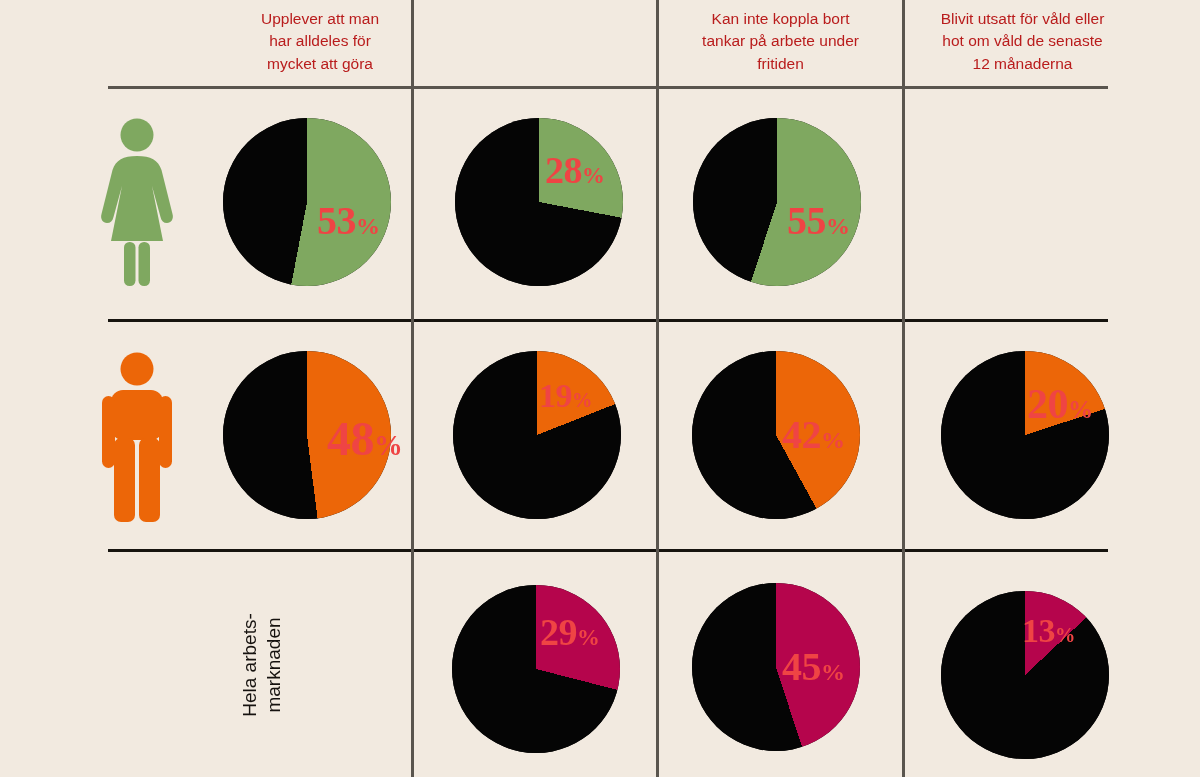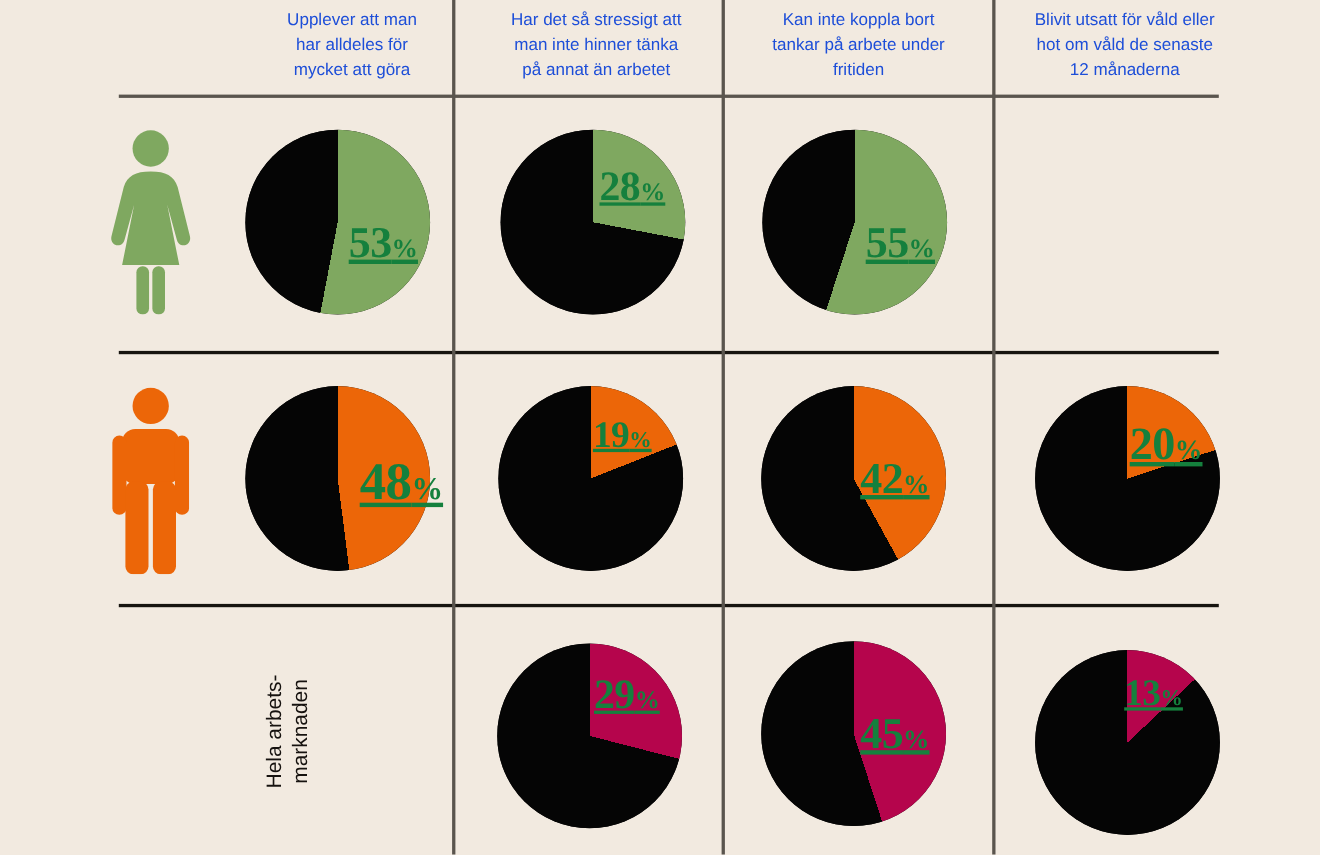--- a/index.html
+++ b/index.html
@@ -19,21 +19,21 @@
     height: 777px;
   }
 
   
   .col-header {
     position: absolute;
     top: 8px;
     text-align: center;
     font-size: 15.5px;
     line-height: 1.45;
-    color: #1d4ed8;
+    color: #b91c1c;
     font-family: "Liberation Sans", sans-serif;
     white-space: pre-line;
   }
 
   
   .hrule {
     position: absolute;
     height: 3px;
     background: #5A554E;
   }
@@ -73,45 +73,41 @@
     inset: 0;
     border-radius: 50%;
     overflow: hidden;
   }
   .pie .slice {
     position: absolute;
     inset: 0;
   }
   .pie-label {
     position: absolute;
-    color: #15803d;
+    color: #ef4444;
     font-family: "Liberation Serif", serif;
     font-weight: 700;
     white-space: nowrap;
     letter-spacing: -0.5px;
     line-height: 1;
-    text-decoration: underline;
   }
   .pie-label .pct {
     font-size: 0.6em;
     vertical-align: baseline;
     letter-spacing: 0;
   }
 </style>
 </head>
 <body>
 
 <div id="infographic">
 
   <div class="col-header" style="left:230px; width:180px;">Upplever att man
 har alldeles för
 mycket att göra</div>
-  <div class="col-header" style="left:442px; width:200px;">Har det så stressigt att
-man inte hinner tänka
-på annat än arbetet</div>
   <div class="col-header" style="left:678px; width:205px;">Kan inte koppla bort
 tankar på arbete under
 fritiden</div>
   <div class="col-header" style="left:915px; width:215px;">Blivit utsatt för våld eller
 hot om våld de senaste
 12 månaderna</div>
 
   <div class="hrule" style="left:108px; top:86px; width:1000px;"></div>
   <div class="hrule dark" style="left:108px; top:319px; width:1000px;"></div>
   <div class="hrule dark" style="left:108px; top:549px; width:1000px;"></div>

